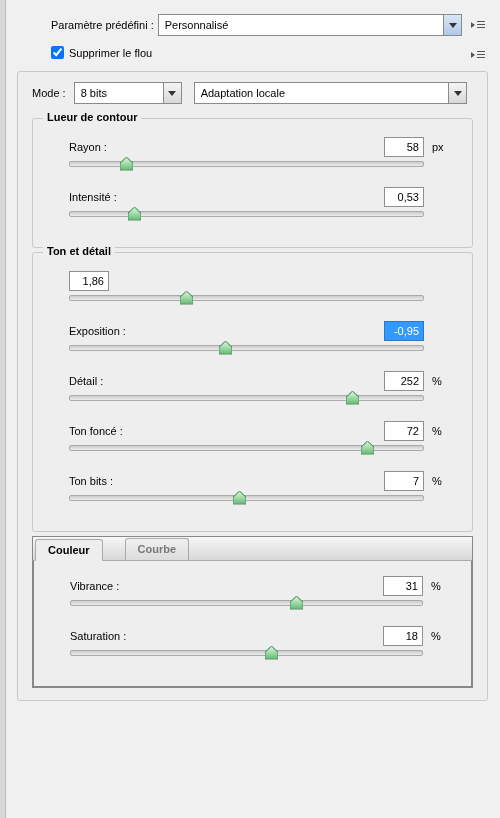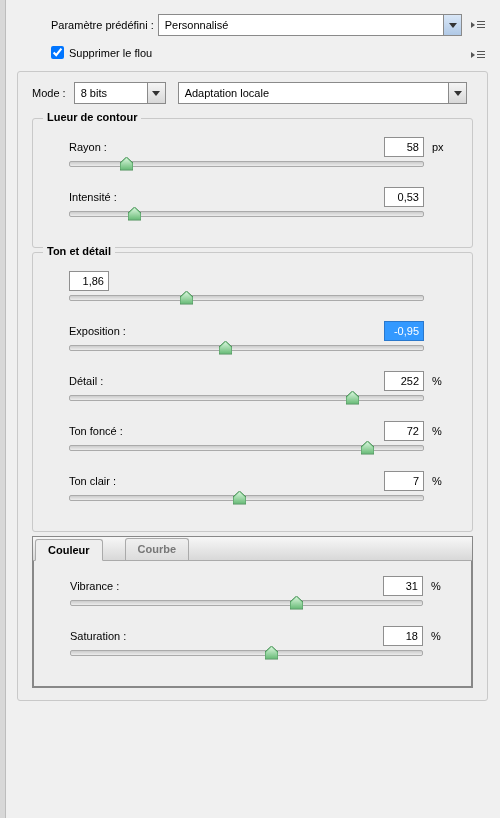--- a/index.html
+++ b/index.html
@@ -40,21 +40,21 @@
     height: 22px;
     border: 1px solid #8a8a8a;
     background: #fff;
     display: flex;
     align-items: center;
     padding: 0 6px;
     justify-content: space-between;
     font-size: 11px;
     margin-right: 6px;
   }
-  .dropdown.small { flex: none; width: 92px; }
+  .dropdown.small { flex: none; width: 108px; }
   .dropdown.adapt { flex: 1; }
   .dd-arrow-box {
     width: 18px; height: 20px;
     margin: -1px -6px -1px 4px;
     background: linear-gradient(#d9e7f7,#b0c9e6);
     border-left: 1px solid #8a8a8a;
     display: flex; align-items: center; justify-content: center;
   }
   .dd-arrow-box.gray { background: linear-gradient(#f5f5f5,#d8d8d8); }
   .tri-down {
@@ -363,21 +363,21 @@
                       <stop offset="0" stop-color="#d9f5dc"></stop>
                       <stop offset="1" stop-color="#6fbf7d"></stop>
                     </linearGradient>
                   </defs>
                 </svg>
               </div>
           </div>
         </div>
         <div class="slider-block">
           <div class="slider-line1">
-            <span class="slider-label">Ton clair :</span>
+            <span class="slider-label">Ton bits :</span>
             <input class="numbox" value="7" style="">
             <span class="unit">%</span>
           </div>
           <div class="track">
             <div class="thumb" style="left: 48%;">
                 <svg width="13" height="14" viewBox="0 0 13 14">
                   <path d="M6.5 0 L13 6 L13 13 L0 13 L0 6 Z" fill="#7fcf8f" stroke="#4e8f5a" stroke-width="1"></path>
                   <path d="M6.5 1 L12 6.5 L12 12 L1 12 L1 6.5 Z" fill="url(#g)"></path>
                   <defs>
                     <linearGradient id="g" x1="0" y1="0" x2="0" y2="1">

